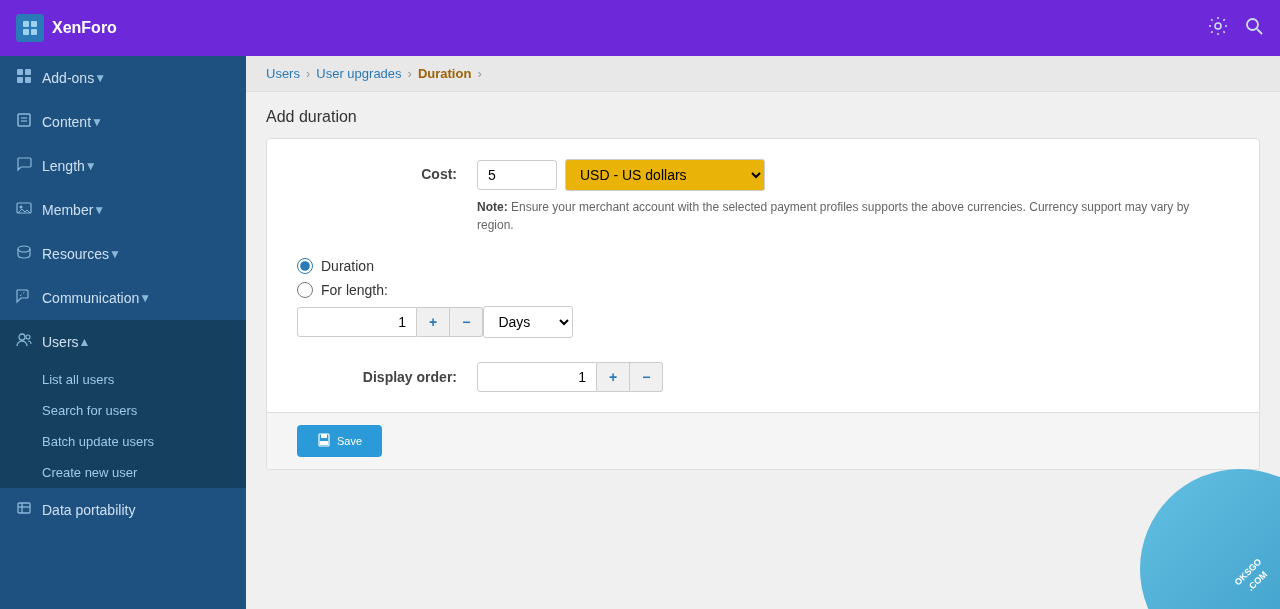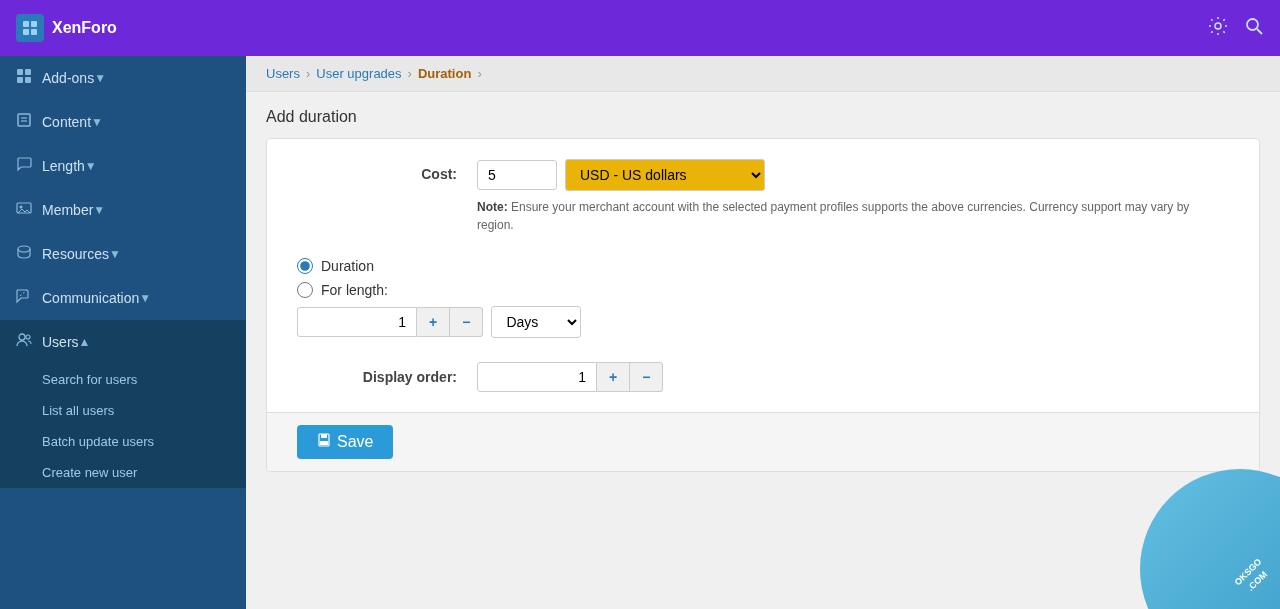--- a/index.html
+++ b/index.html
@@ -209,21 +209,21 @@
       color: #2a7ab8;
       font-weight: bold;
     }
     .stepper-btn:last-of-type { border-radius: 0 3px 3px 0; }
     .unit-select {
       padding: 6px 10px;
       border: 1px solid #ccc;
       border-radius: 3px;
       font-size: 14px;
       background: white;
-      margin-left: 8px;
+      margin-left: 0;
       width: 90px;
     }
 
     
     .display-order-row { display: flex; align-items: center; gap: 0; }
     .display-order-input {
       width: 120px;
       padding: 6px 10px;
       border: 1px solid #ccc;
       border-radius: 3px 0 0 3px;
@@ -242,21 +242,21 @@
     }
     .display-order-btn:last-of-type { border-radius: 0 3px 3px 0; }
 
     
     .save-btn {
       background: #2a9ad8;
       color: white;
       border: none;
       padding: 8px 20px;
       border-radius: 4px;
-      font-size: 16px;
+      font-size: 11px;
       cursor: pointer;
       display: flex;
       align-items: center;
       gap: 6px;
     }
 
     
     .watermark {
       position: fixed;
       bottom: 0;
@@ -398,26 +398,38 @@
             <path d="M1 14 c0-3 2.5-5 5-5s5 2 5 5" fill="none" stroke="#8ab8d8" stroke-width="1.3"></path>
             <circle cx="12" cy="5" r="2" fill="none" stroke="#8ab8d8" stroke-width="1.1"></circle>
             <path d="M12 9 c1.5 0 3 1 3 3" fill="none" stroke="#8ab8d8" stroke-width="1.1"></path>
           </svg>
         </span>
         <span>Users</span>
       </div>
       <span class="sidebar-chevron">▲</span>
     </div>
     <div class="sidebar-sub-items">
+      <div class="sidebar-sub-item">List all users</div>
       <div class="sidebar-sub-item">Search for users</div>
-      <div class="sidebar-sub-item">List all users</div>
       <div class="sidebar-sub-item">Batch update users</div>
       <div class="sidebar-sub-item">Create new user</div>
     </div>
 
+    <div class="sidebar-item">
+      <div class="sidebar-item-left">
+        <span class="sidebar-icon">
+          <svg width="16" height="16" viewBox="0 0 16 16" fill="none" stroke="#8ab8d8" stroke-width="1.3">
+            <rect x="2" y="3" width="12" height="10" rx="1"></rect>
+            <line x1="2" y1="7" x2="14" y2="7"></line>
+            <line x1="6" y1="3" x2="6" y2="13"></line>
+          </svg>
+        </span>
+        <span>Data portability</span>
+      </div>
+    </div>
   </aside>
 
   <main class="main">
 
     <div class="breadcrumb">
       <a href="#">Users</a>
       <span class="breadcrumb-sep">›</span>
       <a href="#">User upgrades</a>
       <span class="breadcrumb-sep">›</span>
       <span class="breadcrumb-current">Duration</span>

